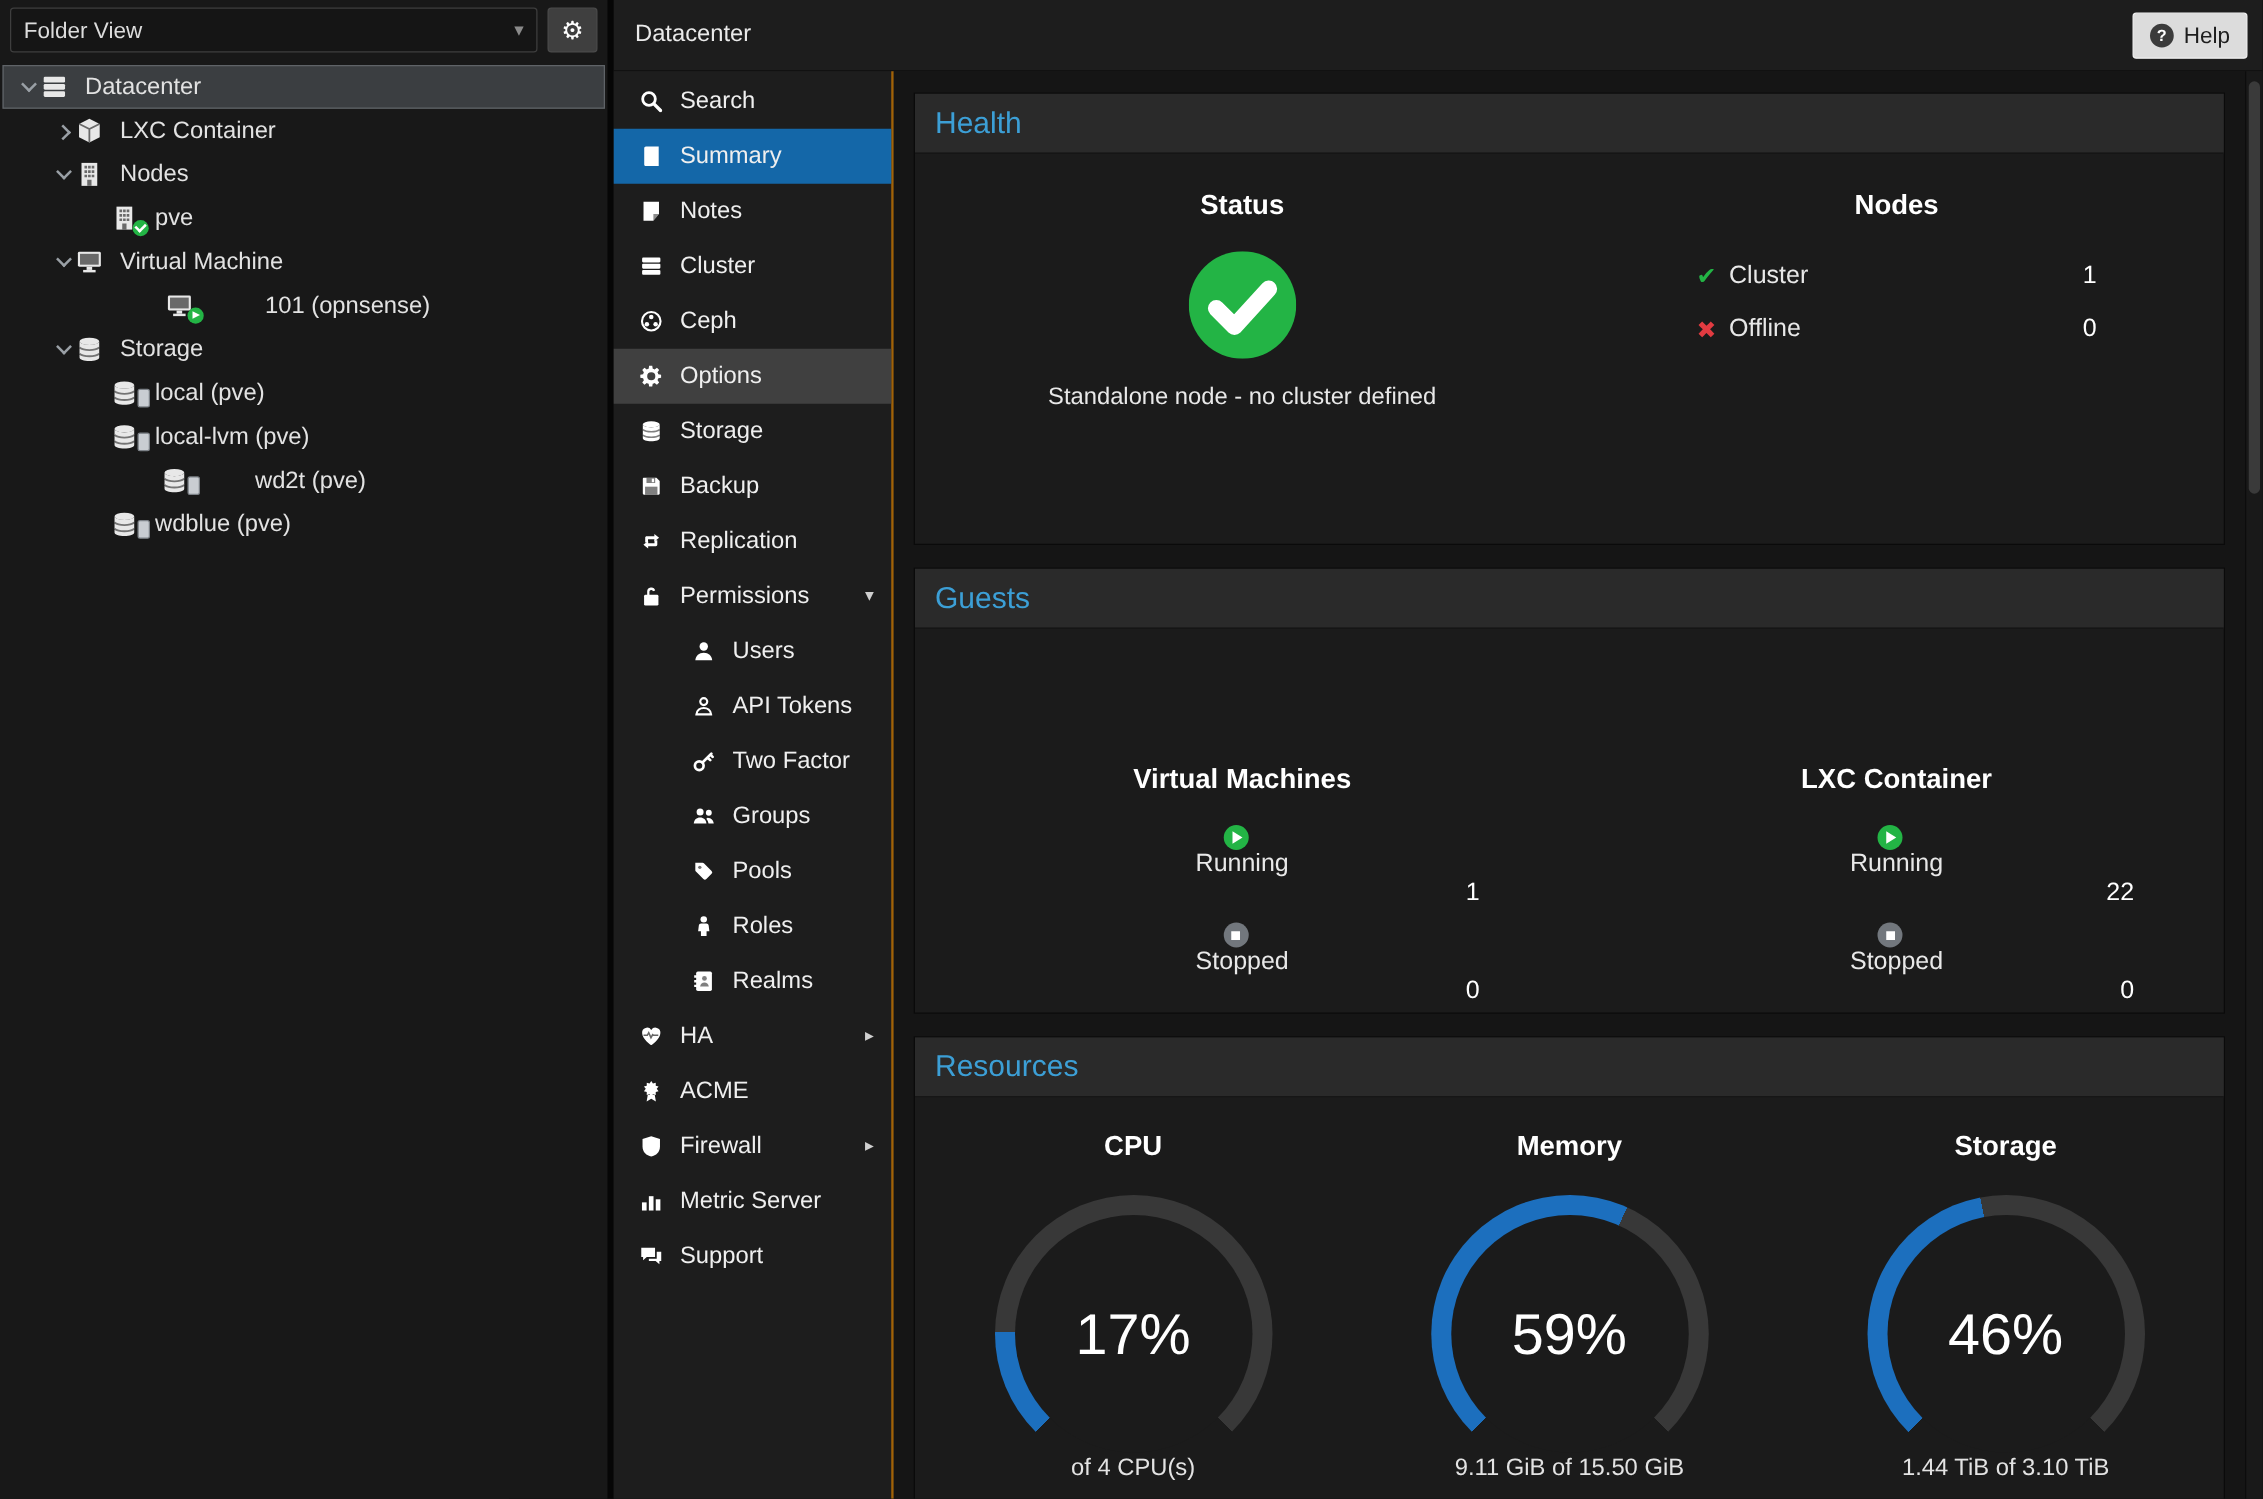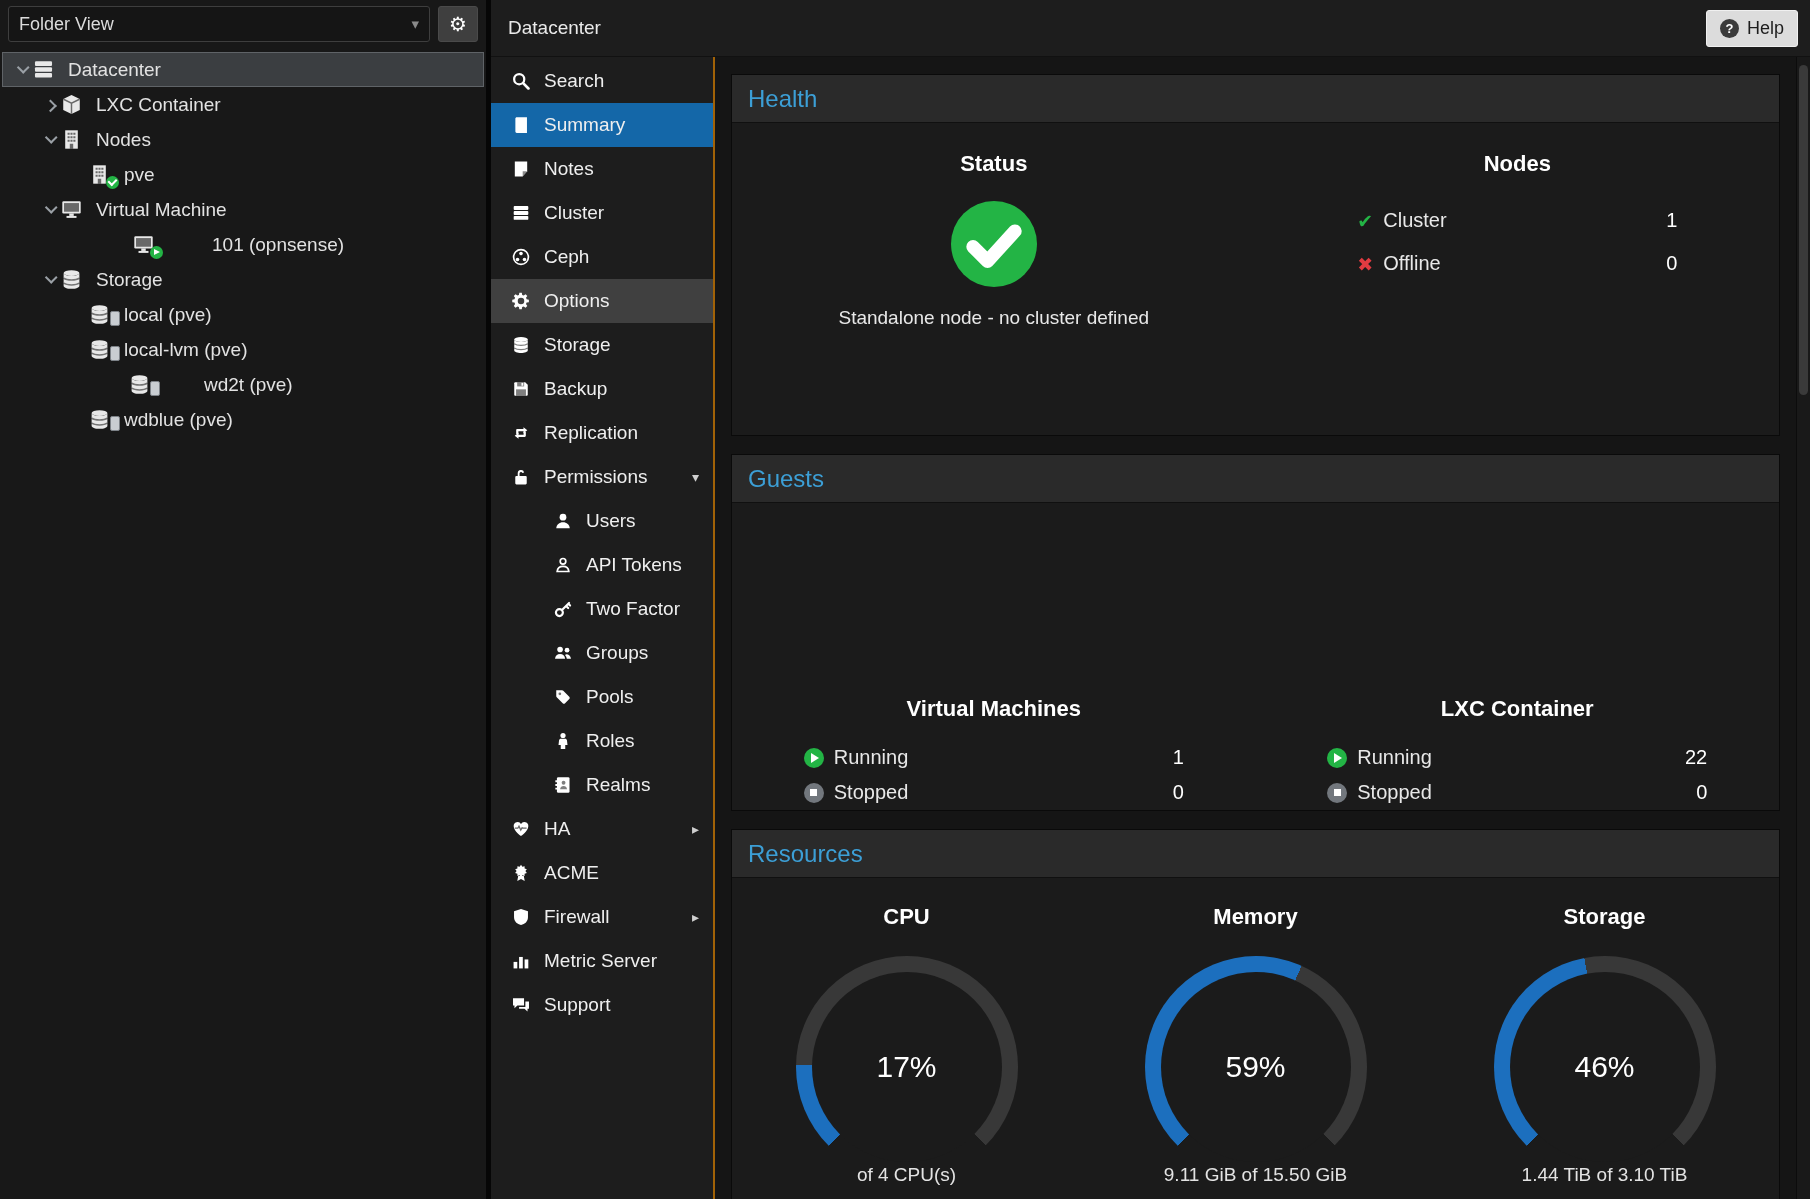--- a/index.html
+++ b/index.html
@@ -88,34 +88,34 @@
   .node-rows{width:320px;margin:22px auto 0;}
   .stat-row{display:flex;align-items:center;font-size:20px;color:#e8e8e8;padding:10px 0;}
   .stat-row .val{margin-left:auto;color:#fff;}
   .hicon{width:26px;font-size:19px;}
   .hicon.online{color:#23b445;}
   .hicon.offline{color:#e23b41;font-weight:bold;}
 
   
   .guests-body{height:307px;align-items:flex-end;}
   .guest-rows{width:380px;margin:18px auto 0;}
-  .guest-rows .stat-row{padding:6px 0;}
+  .guest-rows .stat-row{padding:6px 0;flex-direction:column;}
   .gicon{width:20px;height:20px;border-radius:50%;display:inline-flex;align-items:center;justify-content:center;margin-right:10px;flex:0 0 auto;}
   .gicon.run{background:#23b445;}
   .gicon.stop{background:#72777d;}
   .gicon .tri{border-left:8px solid #fff;border-top:5px solid transparent;border-bottom:5px solid transparent;margin-left:2px;}
   .gicon .sq{width:7px;height:7px;background:#fff;}
 
   
   .res-body{flex:1;justify-content:space-around;padding-top:26px;min-height:330px;}
   .gauge-col{text-align:center;}
   .gauge-title{font-size:22px;font-weight:bold;color:#fff;margin-bottom:26px;}
   .gauge{width:222px;height:222px;border-radius:50%;position:relative;margin:0 auto;}
   .gauge-inner{position:absolute;inset:16px;border-radius:50%;background:#1b1b1b;}
-  .gauge-text{position:absolute;inset:0;display:flex;align-items:center;justify-content:center;font-size:30px;color:#fff;}
+  .gauge-text{position:absolute;inset:0;display:flex;align-items:center;justify-content:center;font-size:46px;color:#fff;}
   .gauge-sub{margin-top:-14px;font-size:19px;color:#e3e3e3;}
 
   
   .vscroll{width:13px;background:#191919;border-left:1px solid #0c0c0c;flex:0 0 auto;position:relative;}
   .vscroll .thumb{position:absolute;left:2px;right:2px;top:8px;height:330px;background:#3a3a3a;border-radius:5px;}
 
   .svgi{fill:currentColor;display:block;}
 </style>
 </head>
 <body>

